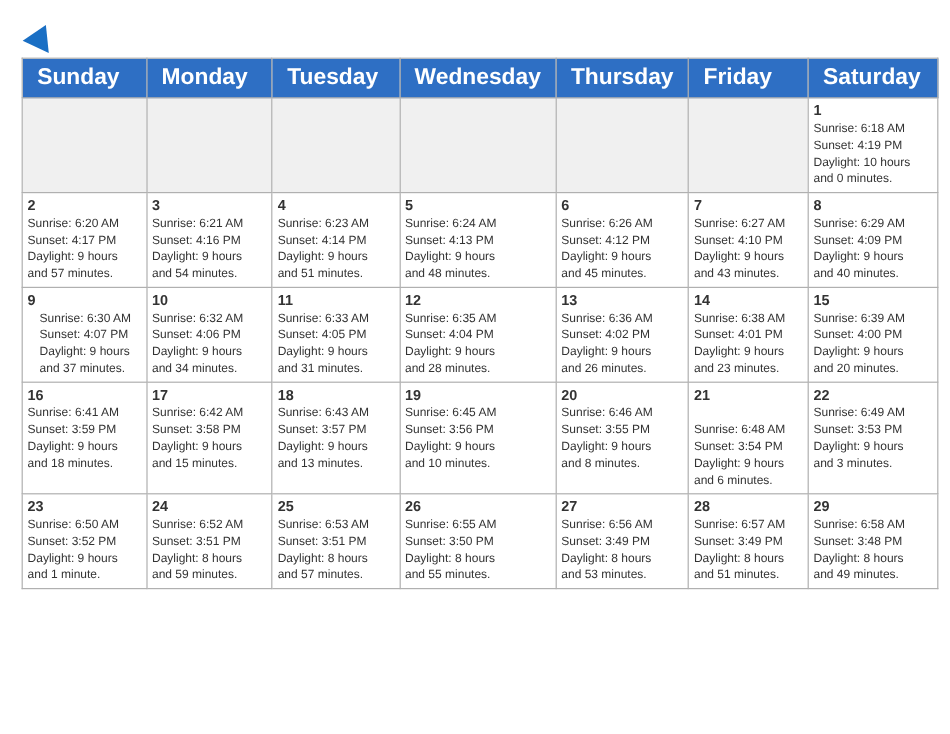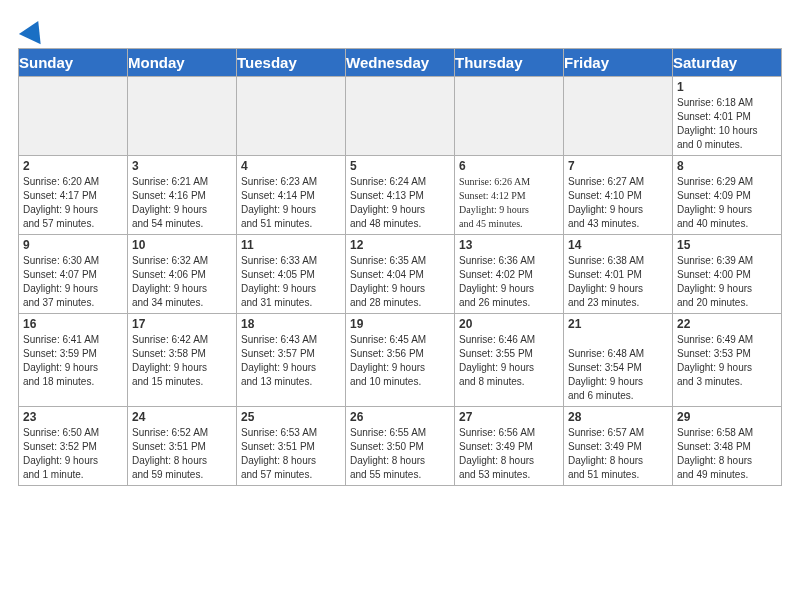--- a/index.html
+++ b/index.html
@@ -53,23 +53,23 @@
       color: #555;
     }
     .calendar {
       width: 100%;
       border-collapse: collapse;
       margin: 0 4px;
     }
     .calendar th {
       background: #2e6fc4;
       color: #fff;
-      font-size: 15px;
+      font-size: 19px;
       font-weight: bold;
-      padding: 5px 0;
+      padding: 5px 12px;
       border: 1px solid #b0b0b0;
       text-align: left;
     }
     .calendar td {
       border: 1px solid #b0b0b0;
       vertical-align: top;
       padding: 3px 4px;
       font-size: 10.5px;
       color: #333;
       width: calc(100% / 7);
@@ -127,21 +127,21 @@
     <tr>
           <td class="empty"></td>
           <td class="empty"></td>
           <td class="empty"></td>
           <td class="empty"></td>
           <td class="empty"></td>
           <td class="empty"></td>
           <td>
             <span class="day-number">1</span>
             <div class="day-info" style="white-space: pre-line;">Sunrise: 6:18 AM
-Sunset: 4:01 PM
+Sunset: 4:19 PM
 Daylight: 10 hours
 and 0 minutes.</div>
           </td>
         </tr>
         <tr>
           <td>
             <span class="day-number">2</span>
             <div class="day-info" style="white-space: pre-line;">Sunrise: 6:20 AM
 Sunset: 4:17 PM
 Daylight: 9 hours
@@ -163,21 +163,21 @@
           </td>
           <td>
             <span class="day-number">5</span>
             <div class="day-info" style="white-space: pre-line;">Sunrise: 6:24 AM
 Sunset: 4:13 PM
 Daylight: 9 hours
 and 48 minutes.</div>
           </td>
           <td>
             <span class="day-number">6</span>
-            <div class="day-info" style="white-space: pre-line; font-family: Liberation Serif, serif;">Sunrise: 6:26 AM
+            <div class="day-info" style="white-space: pre-line;">Sunrise: 6:26 AM
 Sunset: 4:12 PM
 Daylight: 9 hours
 and 45 minutes.</div>
           </td>
           <td>
             <span class="day-number">7</span>
             <div class="day-info" style="white-space: pre-line;">Sunrise: 6:27 AM
 Sunset: 4:10 PM
 Daylight: 9 hours
 and 43 minutes.</div>
@@ -186,21 +186,21 @@
             <span class="day-number">8</span>
             <div class="day-info" style="white-space: pre-line;">Sunrise: 6:29 AM
 Sunset: 4:09 PM
 Daylight: 9 hours
 and 40 minutes.</div>
           </td>
         </tr>
         <tr>
           <td>
             <span class="day-number">9</span>
-            <div class="day-info" style="white-space: pre-line;">Sunrise: 6:30 AM
+            <div class="day-info" style="white-space: pre-line; margin-left: 10px;">Sunrise: 6:30 AM
 Sunset: 4:07 PM
 Daylight: 9 hours
 and 37 minutes.</div>
           </td>
           <td>
             <span class="day-number">10</span>
             <div class="day-info" style="white-space: pre-line;">Sunrise: 6:32 AM
 Sunset: 4:06 PM
 Daylight: 9 hours
 and 34 minutes.</div>

